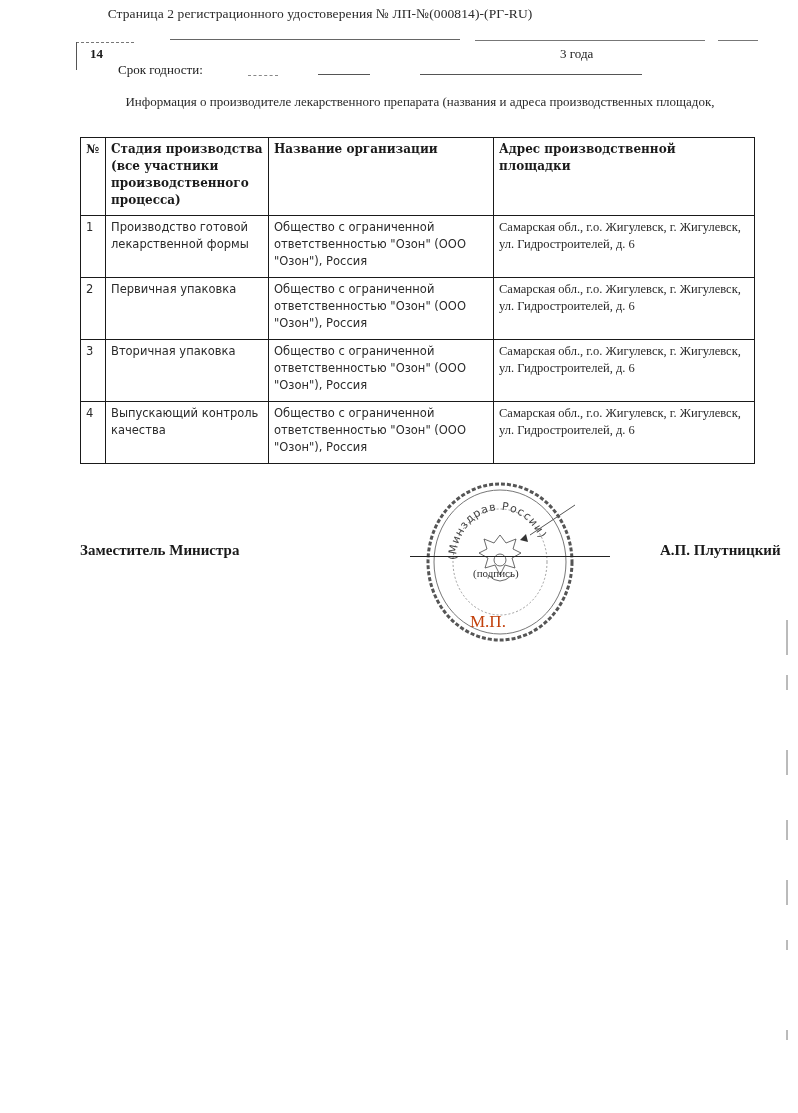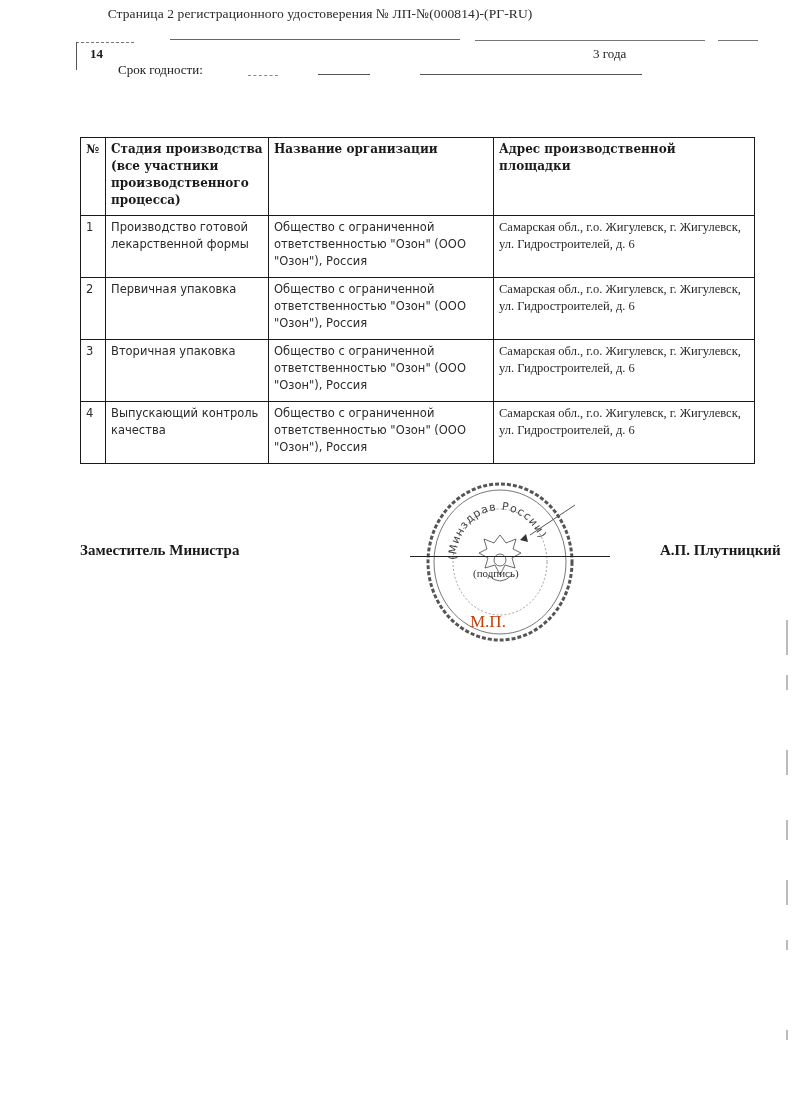--- a/index.html
+++ b/index.html
@@ -39,21 +39,20 @@
       left: 90px; top: 46px;
       font-size: 13px; font-weight: bold;
     }
     .expiry-label {
       left: 118px; top: 46px;
       font-size: 13px; font-weight: normal; margin-top: 16px;
     }
     .expiry-value {
       left: 560px; top: 46px;
       font-size: 13px;
-      margin-left: 33px;
     }
 
     
     .info-text {
       left: 70px; top: 92px; width: 700px;
       text-align: center;
       font-size: 13px;
       line-height: 19px;
       color: #2a2a2a;
     }
@@ -142,20 +141,21 @@
 <div class="abs expiry-frame-top-r2"></div>
 <div class="abs expiry-frame-left"></div>
 <div class="abs expiry-frame-bot-1"></div>
 <div class="abs expiry-frame-bot-2"></div>
 <div class="abs expiry-frame-bot-3"></div>
 <div class="abs expiry-num">14</div>
 <div class="abs expiry-label">Срок годности:</div>
 <div class="abs expiry-value">3 года</div>
 
 <div class="abs info-text">
+  <div>Информация о производителе лекарственного препарата (названия и адреса производственных площадок,</div>
 </div>
 
 <table class="producers">
   <colgroup>
     <col class="c-num">
       <col class="c-stage">
       <col class="c-org">
       <col class="c-addr">
   </colgroup>
   <thead>

